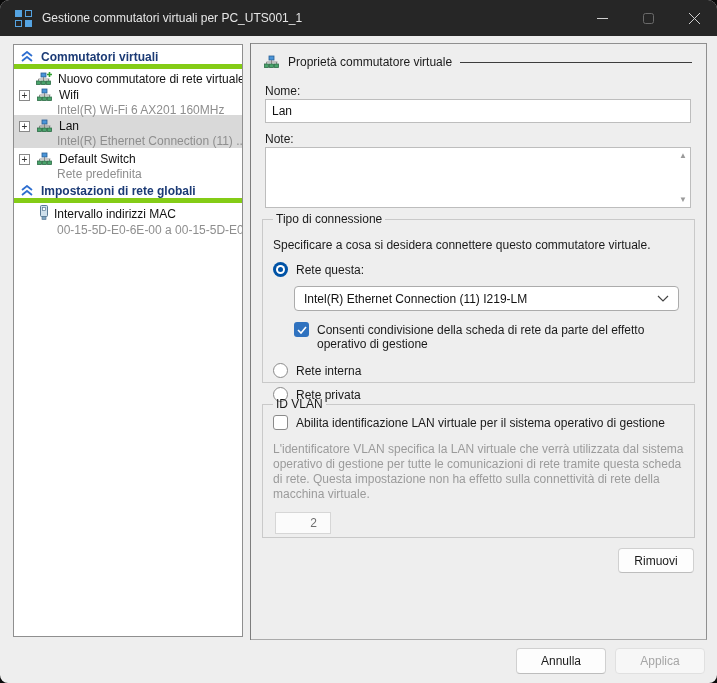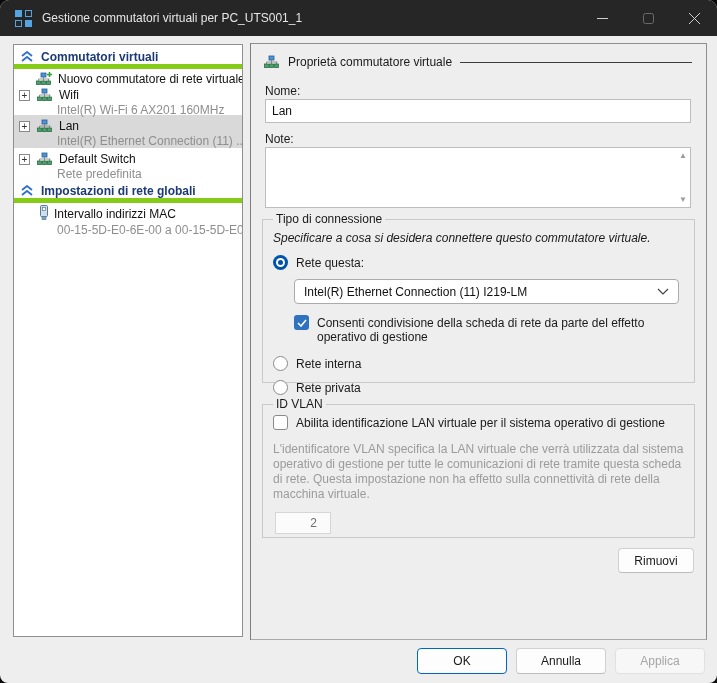--- a/index.html
+++ b/index.html
@@ -72,21 +72,21 @@
     border:1px solid #bdbdbd;
   }
   .notes-box .arr { position:absolute; right:3px; font-size:8px; color:#9a9a9a; }
   .notes-box .arr.up { top:3px; } .notes-box .arr.dn { bottom:3px; }
 
   fieldset { position:absolute; left:11px; width:433px; border:1px solid #c9c9c9; padding:4px 8px 6px 8px; }
   fieldset legend { font-size:12px; color:#1a1a1a; padding:0 3px; margin-left:2px; }
   .fs-conn { top:168px; height:171px; }
   .fs-vlan { top:353px; height:141px; }
 
-  .conn-desc { margin:1px 0 10px 2px;font-style:italic; }
+  .conn-desc { margin:8px 0 10px 2px; }
   .opt-row { display:flex; align-items:flex-start; margin:0 0 9px 2px; }
   .opt-row .txt { margin-left:8px; padding-top:1px; }
   .radio { width:15px; height:15px; border-radius:50%; flex:0 0 auto; background:#fff; border:1px solid #8a8a8a; }
   .radio.on { border:none; background:#0053a6; display:flex; align-items:center; justify-content:center; }
   .radio.on .mid { width:9px; height:9px; border-radius:50%; background:#fff; display:flex; align-items:center; justify-content:center; }
   .radio.on .dot { width:5px; height:5px; border-radius:50%; background:#0053a6; }
   .adapter-select {
     margin:1px 0 11px 23px; width:385px; height:25px; background:#fff;
     border:1px solid #ababab; border-radius:4px; display:flex; align-items:center;
     padding:0 9px; color:#111;
@@ -319,17 +319,16 @@
       </div>
 
       <div class="vlan-desc">L'identificatore VLAN specifica la LAN virtuale che verrà utilizzata dal sistema operativo di gestione per tutte le comunicazioni di rete tramite questa scheda di rete. Questa impostazione non ha effetto sulla connettività di rete della macchina virtuale.</div>
 
       <input class="vlan-input" type="text" disabled="" value="2" style="">
     </fieldset>
 
     <button class="btn remove-btn">Rimuovi</button>
   </div>
 
-  <button class="btn ok-btn">OK</button>
   <button class="btn cancel-btn">Annulla</button>
   <button class="btn apply-btn">Applica</button>
 
 </div>
 
 </body></html>

